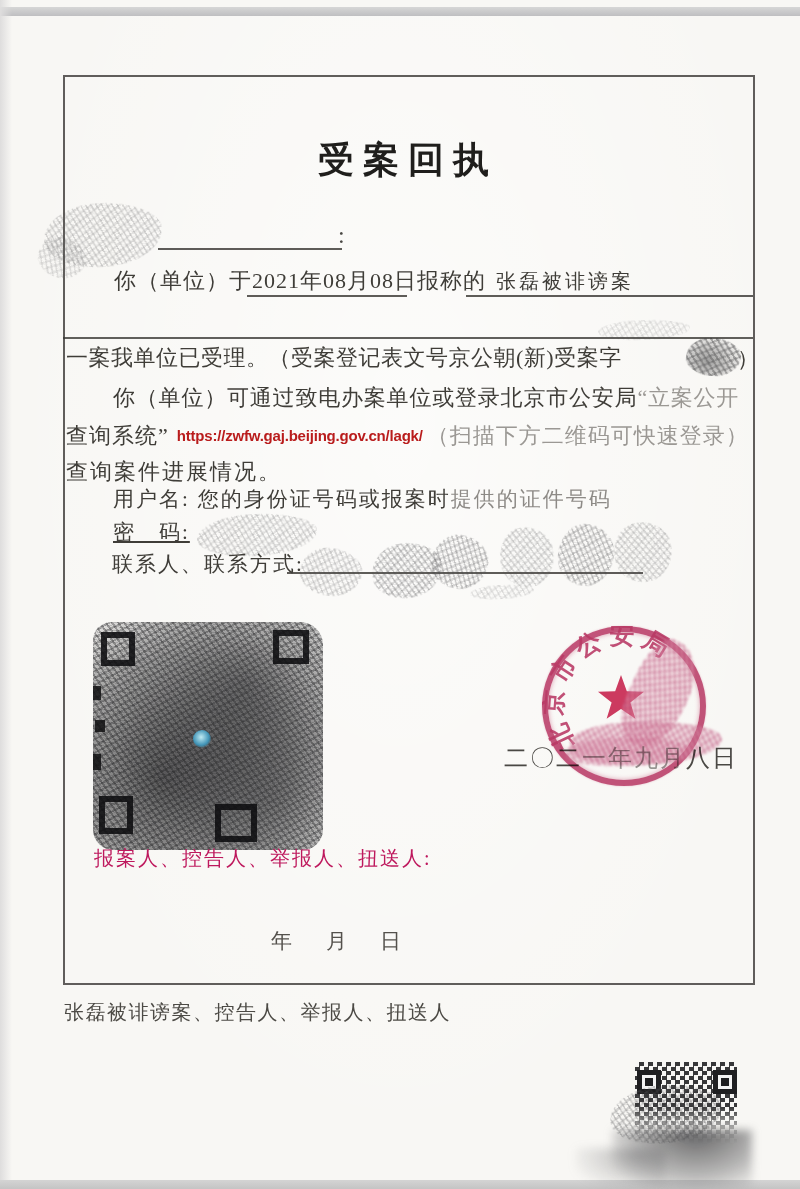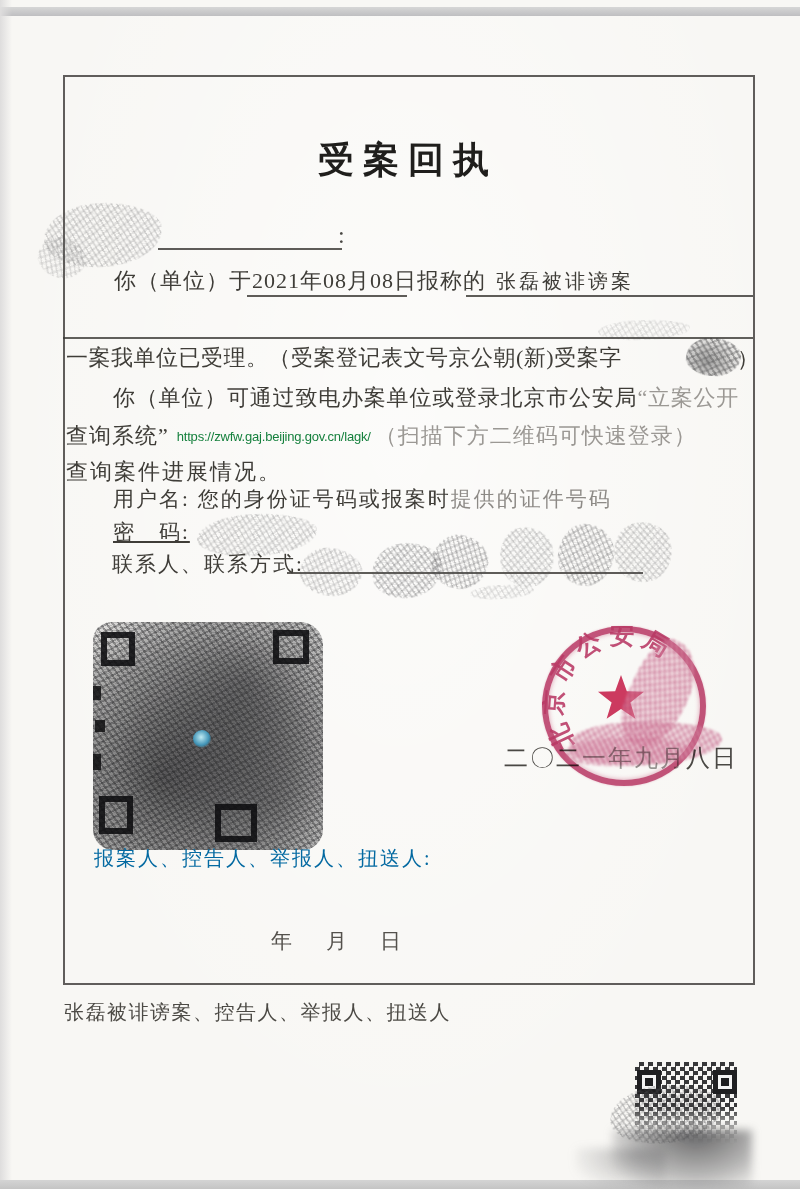--- a/index.html
+++ b/index.html
@@ -104,21 +104,21 @@
 <div class="t" style="left:66px;top:343px;font-size:22px;letter-spacing:.5px;">一案我单位已受理。（受案登记表文号京公朝(新)受案字</div>
 <div class="scrib light" style="left:598px;top:320px;width:92px;height:20px;opacity:.3;transform:rotate(-2deg);"></div>
 <div class="scrib dark mid" style="left:686px;top:338px;width:55px;height:38px;transform:rotate(3deg);"></div>
 <div class="t" style="left:737px;top:344px;font-size:22px;">）</div>
 
 <div class="t" style="left:113px;top:383px;font-size:22px;letter-spacing:.8px;text-align:right;">
   <span>你（单位）可通过致电办案单位或登录北京市公安局</span><span class="faded">“立案公开</span>
 </div>
 
 <div class="t" style="left:66px;top:421px;font-size:22px;">
-  <span>查询系统”</span><span class="sans" style="font-size:13px;letter-spacing:-.2px;color:#15803d;font-weight:normal;vertical-align:2px;margin-left:8px;">https://zwfw.gaj.beijing.gov.cn/lagk/</span><span class="faded" style="margin-left:4px;">（扫描下方二维码可快速登录）</span>
+  <span>查询系统”</span><span class="sans" style="font-size:15px;letter-spacing:-.2px;color:#b91c1c;font-weight:bold;vertical-align:2px;margin-left:8px;">https://zwfw.gaj.beijing.gov.cn/lagk/</span><span class="faded" style="margin-left:4px;">（扫描下方二维码可快速登录）</span>
 </div>
 
 <div class="t" style="left:66px;top:457px;font-size:22px;letter-spacing:2px;">查询案件进展情况。</div>
 
 <div class="t" style="left:113px;top:485px;font-size:21px;letter-spacing:2px;">
   <span>用户名:</span><span style="margin-left:8px;">您的身份证号码或报案时</span><span class="faded" style="color:#8d8a86;">提供的证件号码</span>
 </div>
 <div class="t" style="left:113px;top:518px;font-size:21px;letter-spacing:2px;text-decoration:underline;">密　码:</div>
 <div class="scrib light" style="left:197px;top:514px;width:120px;height:42px;transform:rotate(-3deg);"></div>
 
@@ -135,21 +135,21 @@
 <div class="abs qr-redact" style="left:93px;top:622px;width:230px;height:228px;">
   <div class="qrc" style="left:8px;top:10px;width:22px;height:22px;"></div>
   <div class="qrc" style="left:180px;top:8px;width:24px;height:22px;"></div>
   <div class="qrc" style="left:6px;top:174px;width:22px;height:26px;"></div>
   <div class="qrc" style="left:122px;top:182px;width:30px;height:26px;"></div>
   <div class="qrdash" style="left:0;top:64px;width:8px;height:14px;"></div>
   <div class="qrdash" style="left:2px;top:98px;width:10px;height:12px;"></div>
   <div class="qrdash" style="left:0;top:132px;width:8px;height:16px;"></div>
   <div class="bluedot" style="left:100px;top:108px;"></div>
 </div>
-<div class="t" style="left:94px;top:845px;font-size:20px;letter-spacing:2px;color:#0369a1;">报案人、控告人、举报人、扭送人:</div>
+<div class="t" style="left:94px;top:845px;font-size:20px;letter-spacing:2px;color:#be185d;">报案人、控告人、举报人、扭送人:</div>
 
 <div class="t" style="left:504px;top:742px;font-size:24px;letter-spacing:2px;color:#4a4844;">
   <span>二〇二</span><span style="opacity:.55;">一年九月</span><span>八日</span>
 </div>
 
 <div class="abs stamp">
   <div class="stamp-ring"></div>
   <svg width="164" height="160" viewBox="0 0 164 160" style="position:absolute;left:0;top:0;">
     <defs>
         <path id="arc" d="M 38 122 A 61 61 0 1 1 130 115" fill="none"></path>

